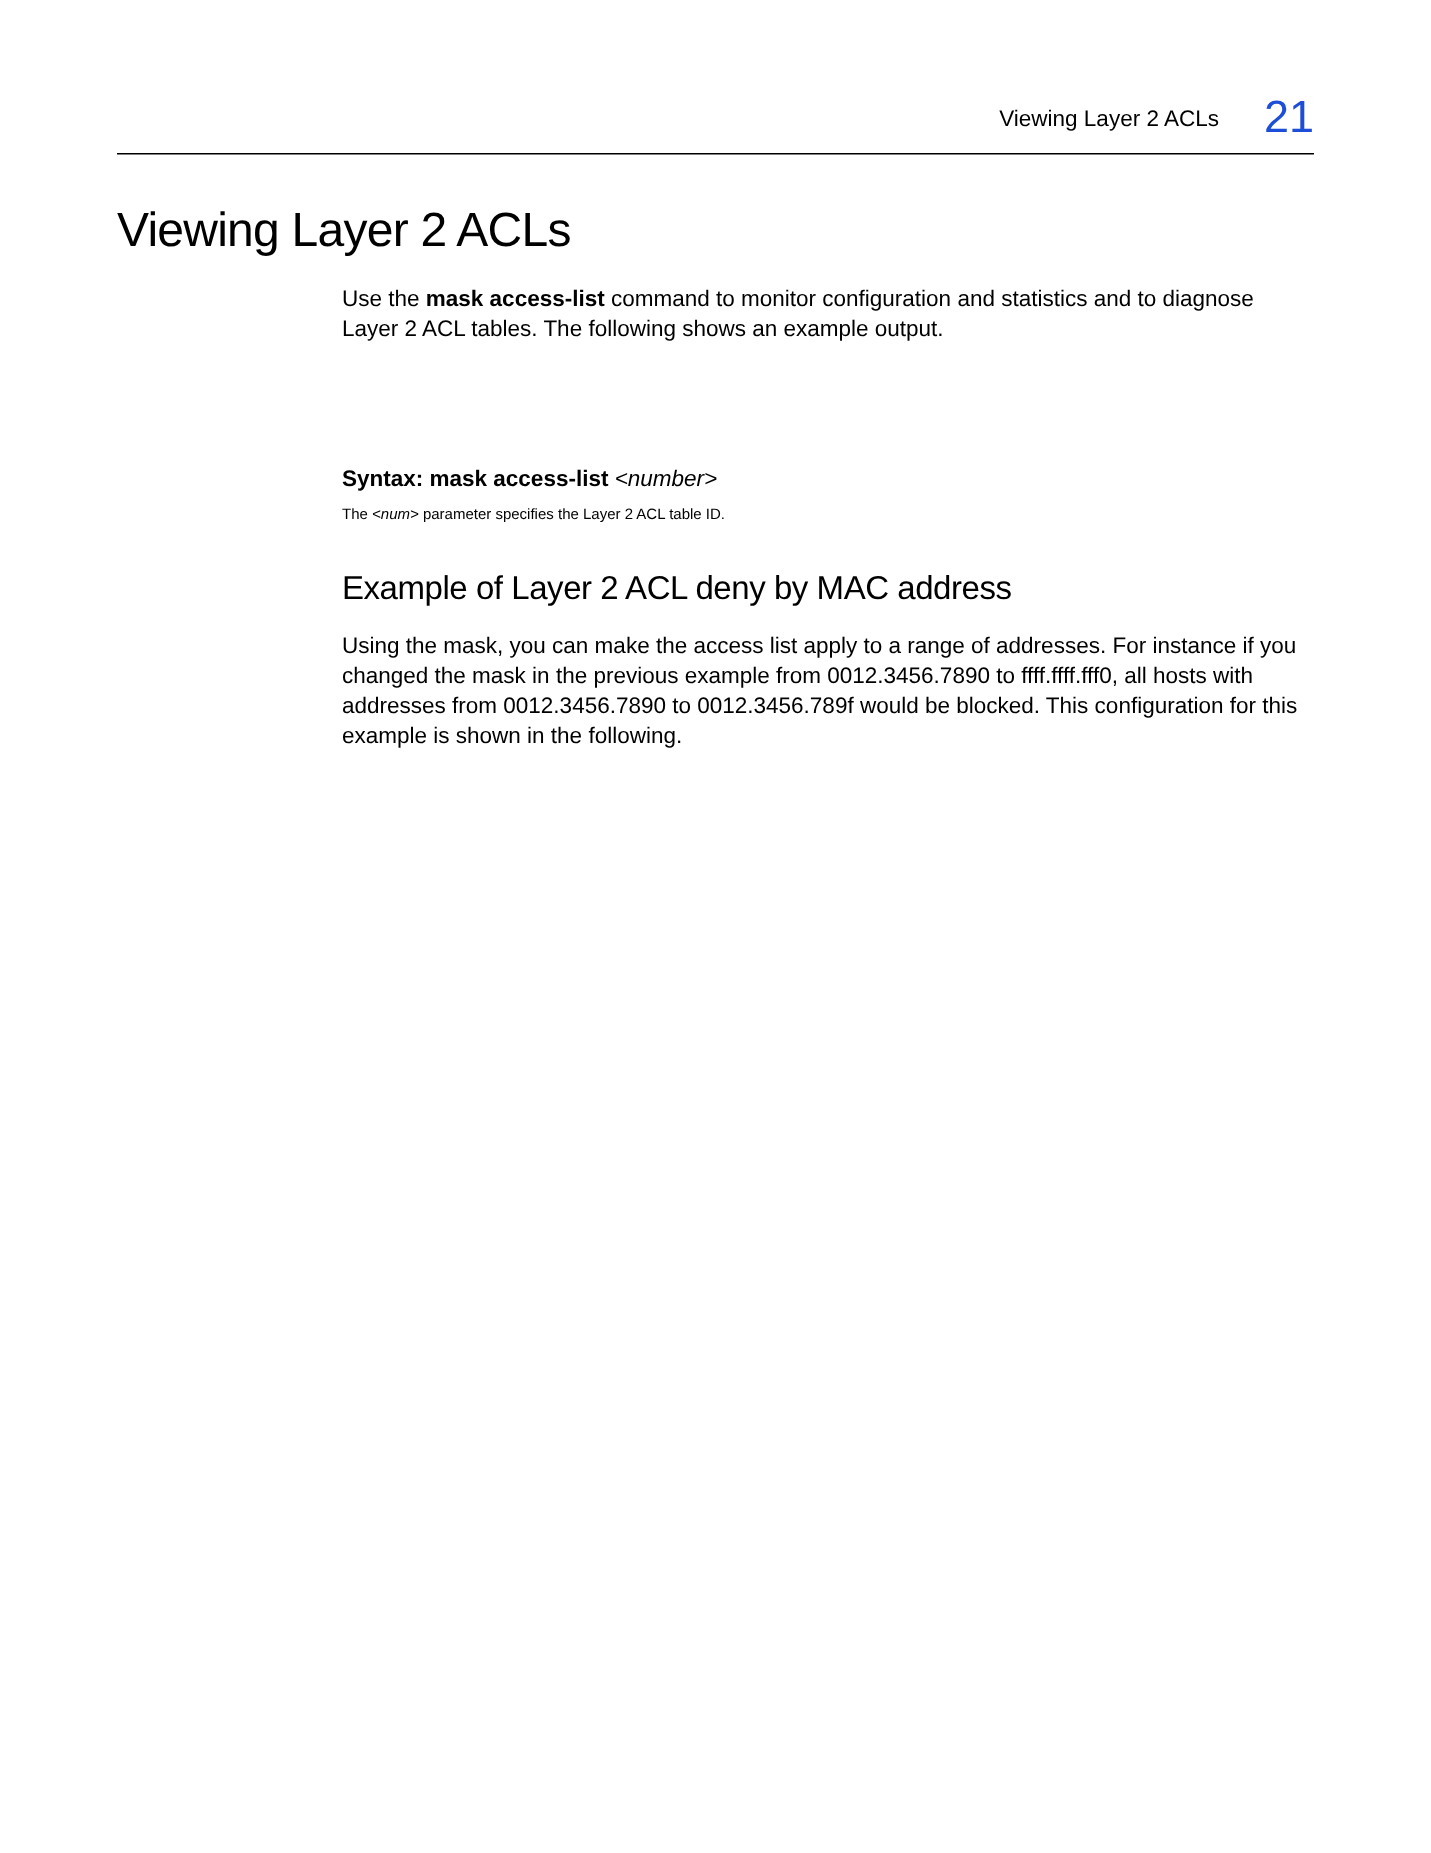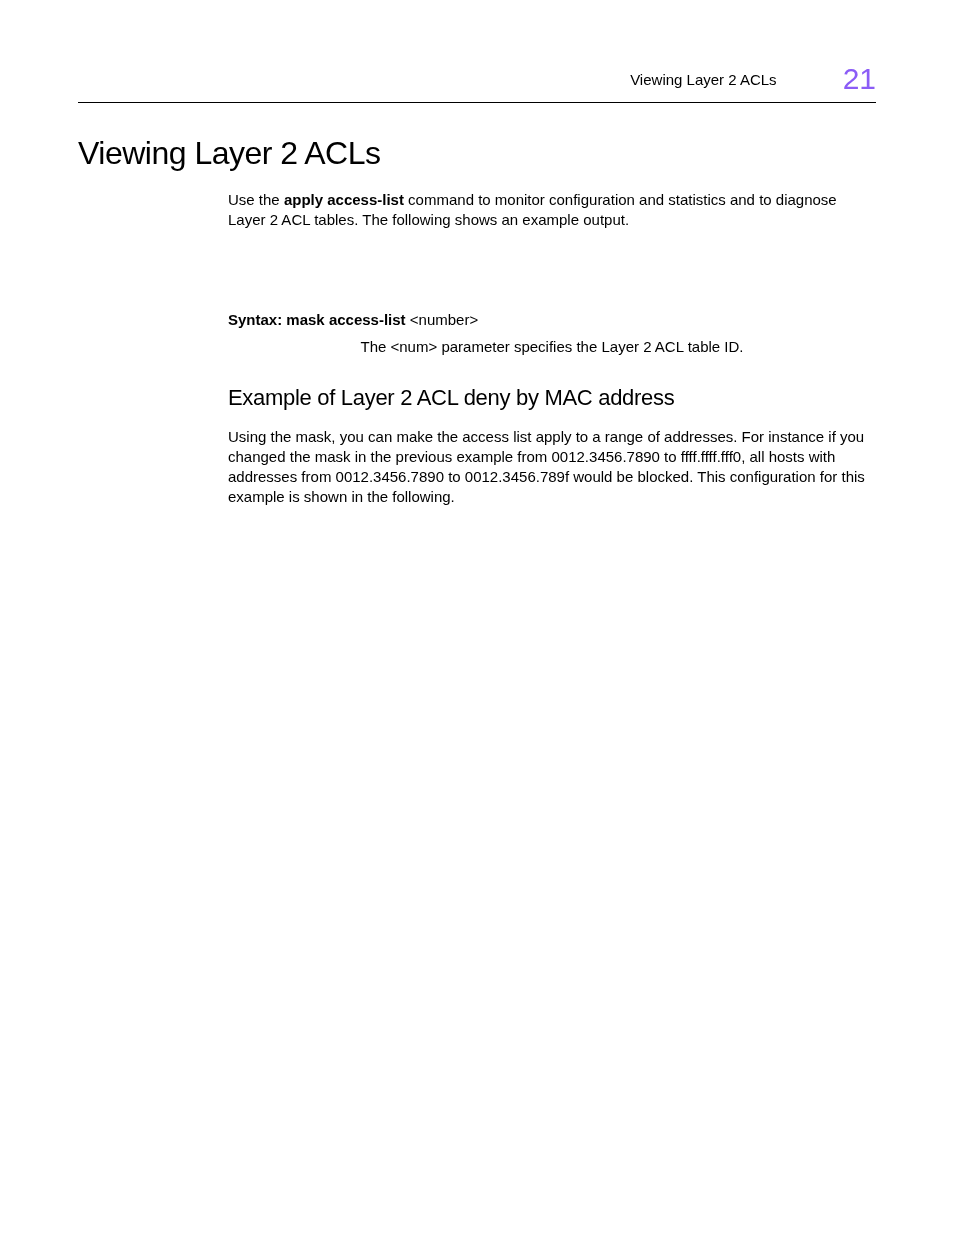--- a/index.html
+++ b/index.html
@@ -23,23 +23,22 @@
       align-items: center;
       gap: 30px;
     }
     .header-text {
       font-size: 15px;
       color: #000;
     }
     .header-number {
       font-size: 30px;
       font-weight: normal;
-      color: #8b5cf6;
+      color: #1d4ed8;
       font-family: Arial, sans-serif;
-      margin-left: 36px;
     }
     .header-rule {
       position: absolute;
       top: 102px;
       left: 78px;
       right: 78px;
       border-top: 1px solid #000;
     }
     .main {
       position: absolute;
@@ -59,30 +58,30 @@
     }
     .para {
       font-size: 15px;
       line-height: 1.35;
       margin-bottom: 18px;
     }
     .bold {
       font-weight: bold;
     }
     .italic {
+      font-style: italic;
     }
     .syntax-line {
       font-size: 15px;
       margin-top: 80px;
       margin-bottom: 10px;
     }
     .param-line {
-      font-size: 15px;
+      font-size: 10px;
       margin-bottom: 30px;
-      text-align: center;
     }
     h2 {
       font-size: 22px;
       font-weight: normal;
       font-family: Arial, sans-serif;
       margin-bottom: 16px;
       letter-spacing: -0.3px;
       margin-top: 16px;
     }
     .para-group-1 {
@@ -96,21 +95,21 @@
   <span class="header-text">Viewing Layer 2 ACLs</span>
   <span class="header-number">21</span>
 </div>
 <div class="header-rule"></div>
 
 <div class="main">
   <h1>Viewing Layer 2 ACLs</h1>
 
   <div class="body-indent">
     <p class="para">
-      <span>Use the </span><span class="bold">apply access-list</span><span> command to monitor configuration and statistics and to diagnose Layer 2 ACL tables.  The following shows an example output.</span>
+      <span>Use the </span><span class="bold">mask access-list</span><span> command to monitor configuration and statistics and to diagnose Layer 2 ACL tables.  The following shows an example output.</span>
     </p>
 
     <p class="syntax-line">
       <span class="bold">Syntax:  mask access-list </span><span class="italic">&lt;number&gt;</span>
     </p>
 
     <p class="param-line">
       <span>The </span><span class="italic">&lt;num&gt;</span><span> parameter specifies the Layer 2 ACL table ID.</span>
     </p>
 

